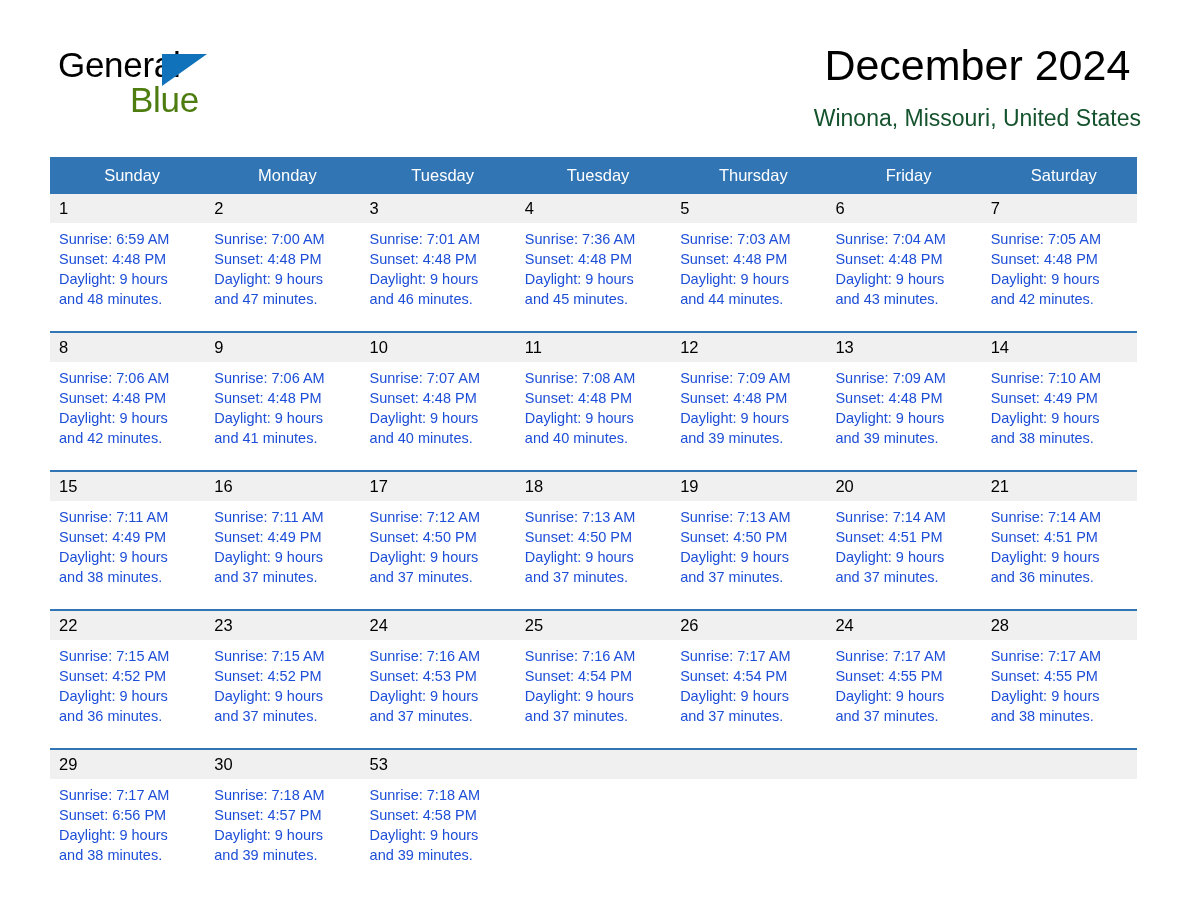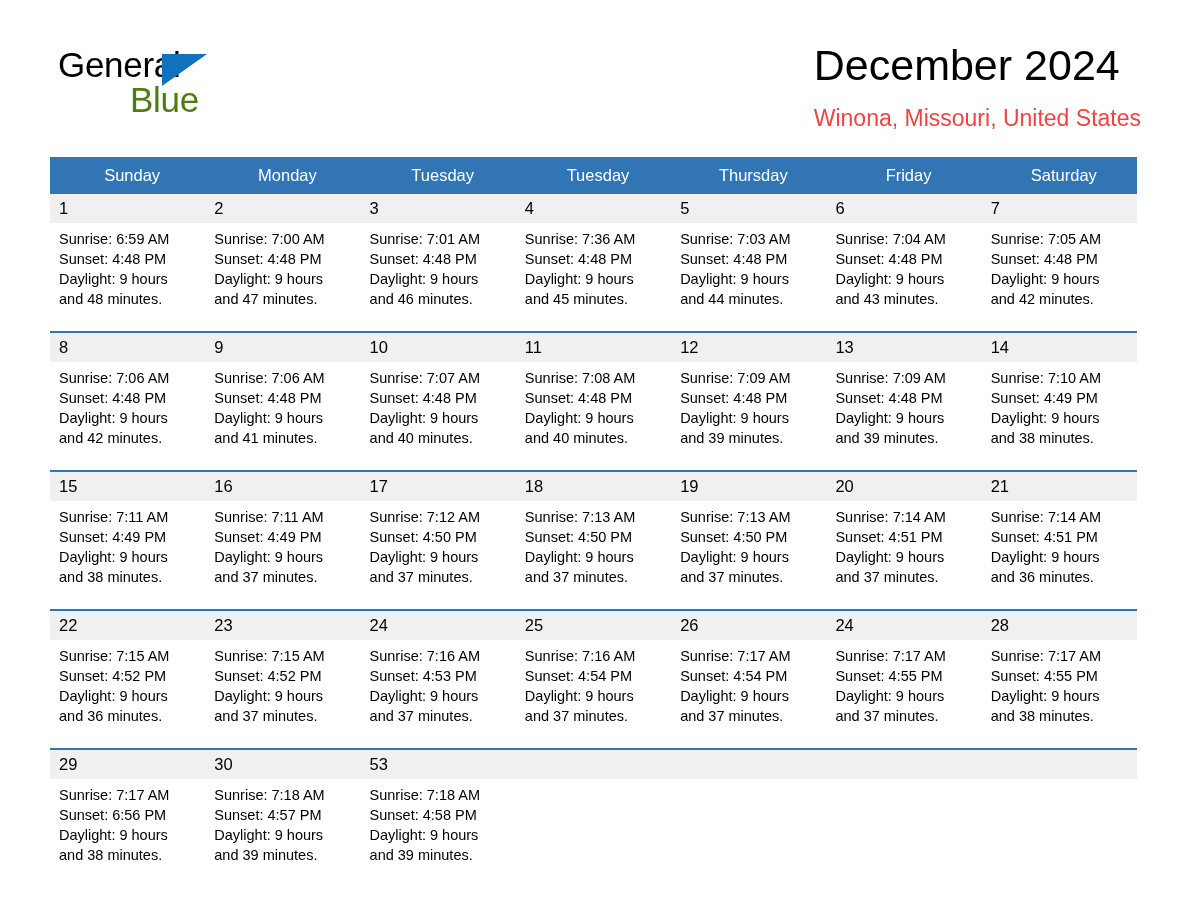--- a/index.html
+++ b/index.html
@@ -61,35 +61,35 @@
     font-size: 35px;
     line-height: 38px;
     letter-spacing: -0.3px;
     color: #4d7c0f;
     white-space: nowrap;
   }
   .title-block {
     position: absolute;
     right: 0;
     top: 0;
-    text-align: left;
+    text-align: center;
     margin-left: 16px;
   }
   .cal-title {
     font-size: 43px;
     line-height: 54px;
     font-weight: normal;
     color: #000000;
     white-space: nowrap;
   }
   .cal-subtitle {
     margin-top: 12px;
     font-size: 23px;
     line-height: 28px;
-    color: #ef4444;
+    color: #14532d;
     white-space: nowrap;
   }
 
   
   .cal-wrap {
     position: absolute;
     left: 50px;
     top: 157px;
     width: 1087px;
   }
@@ -118,21 +118,21 @@
     vertical-align: top;
   }
   tr.daynum-row.first td {
     border-top: 0;
   }
   tr.info-row td {
     background: #ffffff;
     padding: 6px 10px 22px 9px;
     font-size: 14.5px;
     line-height: 20px;
-    color: #000000;
+    color: #1d4ed8;
     vertical-align: top;
     border: 0;
   }
   tr.info-row td .line {
     white-space: nowrap;
   }
   tr.info-row.short td {
     padding-bottom: 14px;
   }
   td.empty { }

